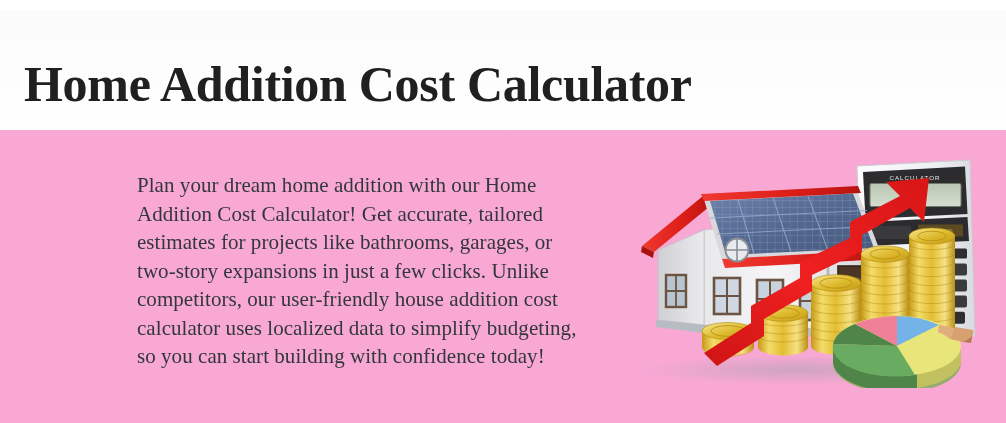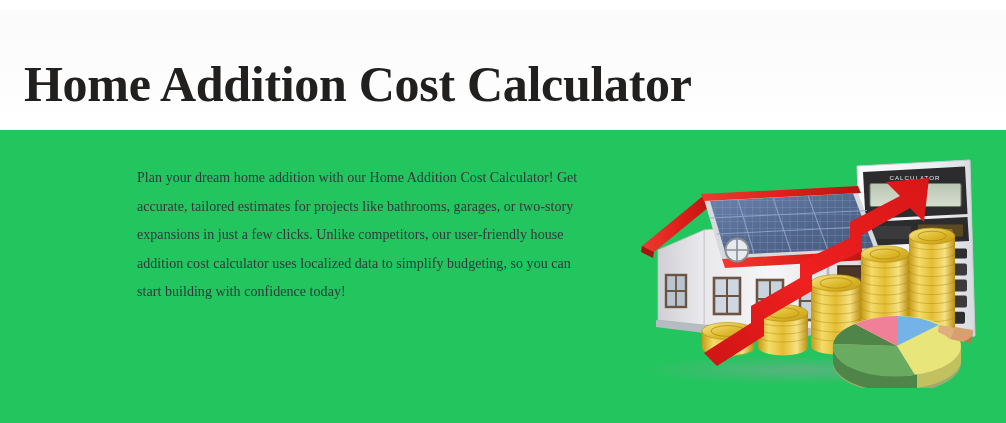--- a/index.html
+++ b/index.html
@@ -11,21 +11,21 @@
     width: 1006px;
     height: 423px;
     overflow: hidden;
     background: #ffffff;
     font-family: "Liberation Serif", "DejaVu Serif", serif;
     position: relative;
   }
   .page {
     position: absolute;
     inset: 0;
-    background: #22c55e;
+    background: #f9a8d4;
   }
   
   .top-strip {
     position: absolute;
     left: 0; right: 0; top: 0;
     height: 10px;
     background: #ffffff;
   }
   .content-wash {
     position: absolute;
@@ -47,21 +47,21 @@
     font-family: "Liberation Serif", "DejaVu Serif", serif;
     white-space: nowrap;
   }
 
   
   .intro-paragraph {
     position: absolute;
     left: 137px;
     top: 150px;
     width: 452px;
-    font-size: 14px;
+    font-size: 21px;
     line-height: 28.5px;
     color: #32373c;
     font-family: "Liberation Serif", "DejaVu Serif", serif;
     text-align: left;
     letter-spacing: 0.05px;
   }
 
   
   .hero-illustration {
     position: absolute;

